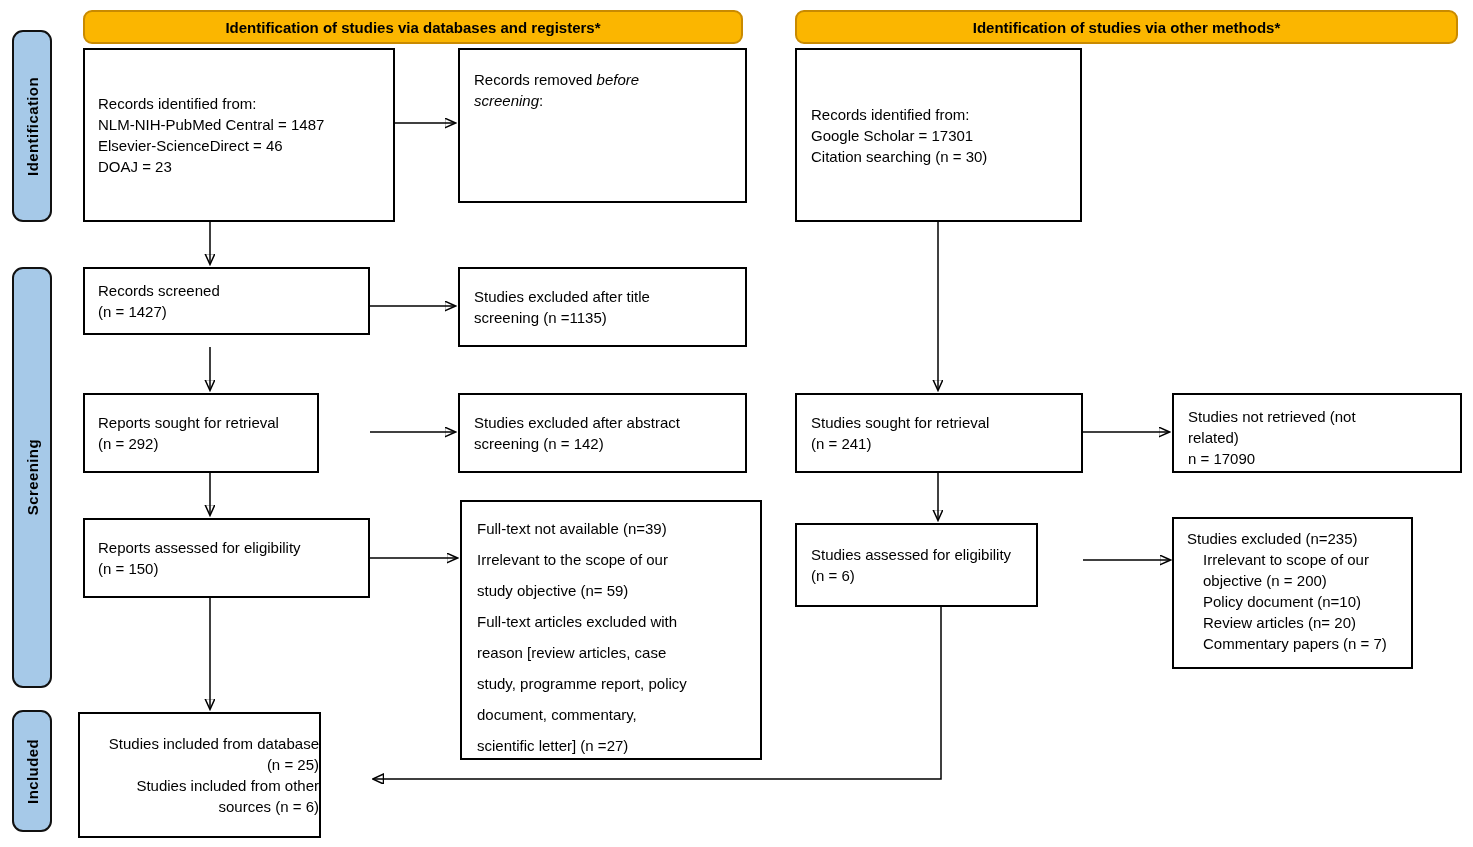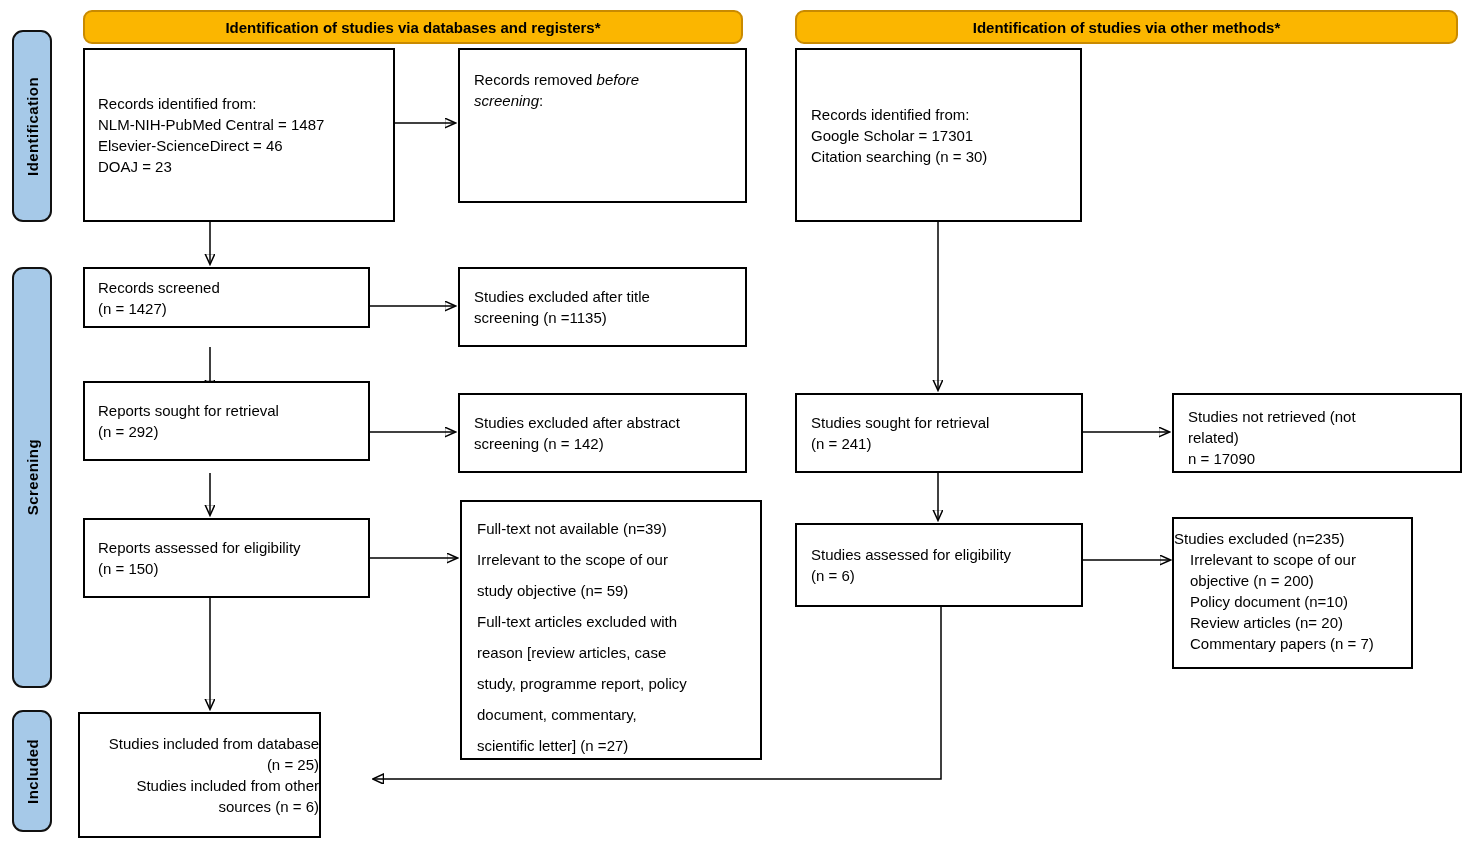--- a/index.html
+++ b/index.html
@@ -88,35 +88,35 @@
         <div class="tline">Elsevier-ScienceDirect = 46</div>
         <div class="tline">DOAJ = 23</div>
       </div>
   </div>
 
   <div class="box" style="left:458px; top:48px; width:289px; height:155px; padding:19px 8px 0 14px;">
     <div class="tline"><span>Records removed </span><i>before</i></div>
     <div class="tline"><i>screening</i><span>:</span></div>
   </div>
 
-  <div class="box vcenter" style="left:83px; top:267px; width:287px; height:61px; padding-left:13px;">
+  <div class="box vcenter" style="left:83px; top:267px; width:287px; height:68px; padding-left:13px;">
     <div>
         <div class="tline">Records screened</div>
         <div class="tline">(n = 1427)</div>
       </div>
   </div>
 
   <div class="box vcenter" style="left:458px; top:267px; width:289px; height:80px; padding-left:14px;">
     <div>
         <div class="tline">Studies excluded after title</div>
         <div class="tline">screening (n =1135)</div>
       </div>
   </div>
 
-  <div class="box vcenter" style="left:83px; top:381px; width:287px; height:80px; padding-left:13px;">
+  <div class="box vcenter" style="left:83px; top:393px; width:236px; height:80px; padding-left:13px;">
     <div>
         <div class="tline">Reports sought for retrieval</div>
         <div class="tline">(n = 292)</div>
       </div>
   </div>
 
   <div class="box vcenter" style="left:458px; top:393px; width:289px; height:80px; padding-left:14px;">
     <div>
         <div class="tline">Studies excluded after abstract</div>
         <div class="tline">screening (n = 142)</div>
@@ -168,28 +168,28 @@
   </div>
 
   <div class="box box-l" style="left:1172px; top:393px; width:290px; height:80px; padding-left:14px;">
     <div>
         <div class="tline">Studies not retrieved (not</div>
         <div class="tline">related)</div>
         <div class="tline">n = 17090</div>
       </div>
   </div>
 
-  <div class="box vcenter" style="left:795px; top:523px; width:288px; height:84px; padding-left:14px;">
+  <div class="box vcenter" style="left:795px; top:523px; width:243px; height:84px; padding-left:14px;">
     <div>
         <div class="tline">Studies assessed for eligibility</div>
         <div class="tline">(n = 6)</div>
       </div>
   </div>
 
-  <div class="box box-n" style="left:1172px; top:517px; width:241px; height:152px; ">
+  <div class="box box-n" style="left:1172px; top:517px; width:241px; height:152px; padding-left:13px;">
     <div class="title">Studies excluded (n=235)</div>
     <div>
         <div class="tline">Irrelevant to scope of our</div>
         <div class="tline">objective (n = 200)</div>
         <div class="tline">Policy document (n=10)</div>
         <div class="tline">Review articles (n= 20)</div>
         <div class="tline">Commentary papers (n = 7)</div>
       </div>
   </div>
 

